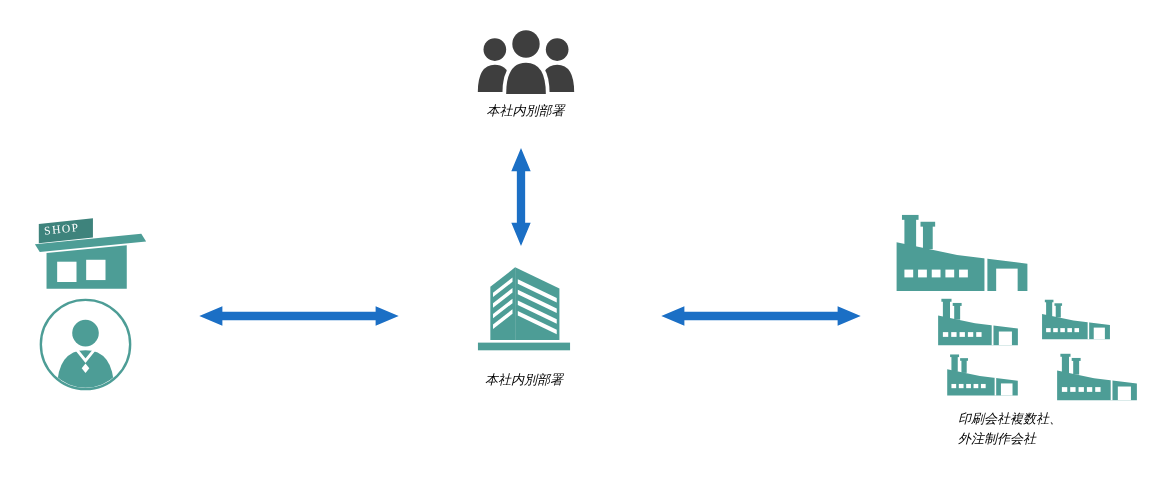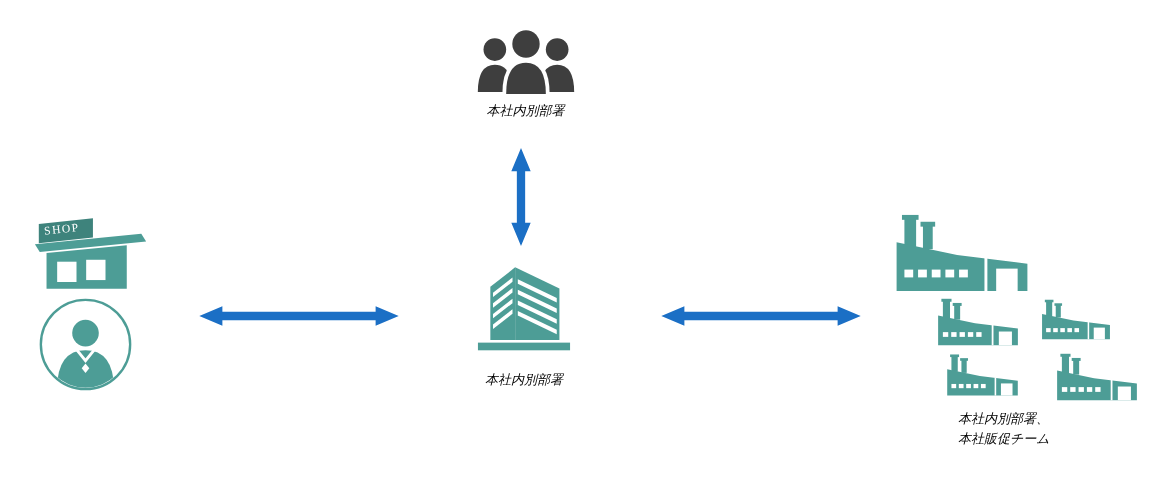--- a/index.html
+++ b/index.html
@@ -151,17 +151,17 @@
   <svg class="abs" style="left:1038px;top:293px;width:76px;height:53px" viewBox="0 0 150 84">
       <use href="#i-factory"></use>
     </svg>
   <svg class="abs" style="left:943px;top:349px;width:79px;height:52px" viewBox="0 0 150 84">
       <use href="#i-factory"></use>
     </svg>
   <svg class="abs" style="left:1048px;top:352px;width:98px;height:50px" viewBox="0 0 150 84">
       <use href="#i-factory"></use>
     </svg>
   <div class="label" style="left:958px;top:409px">
-    <div>本社内別部署、</div>
-    <div>本社販促チーム</div>
+    <div>印刷会社複数社、</div>
+    <div>外注制作会社</div>
   </div>
 
 </div>
 
 </body></html>

